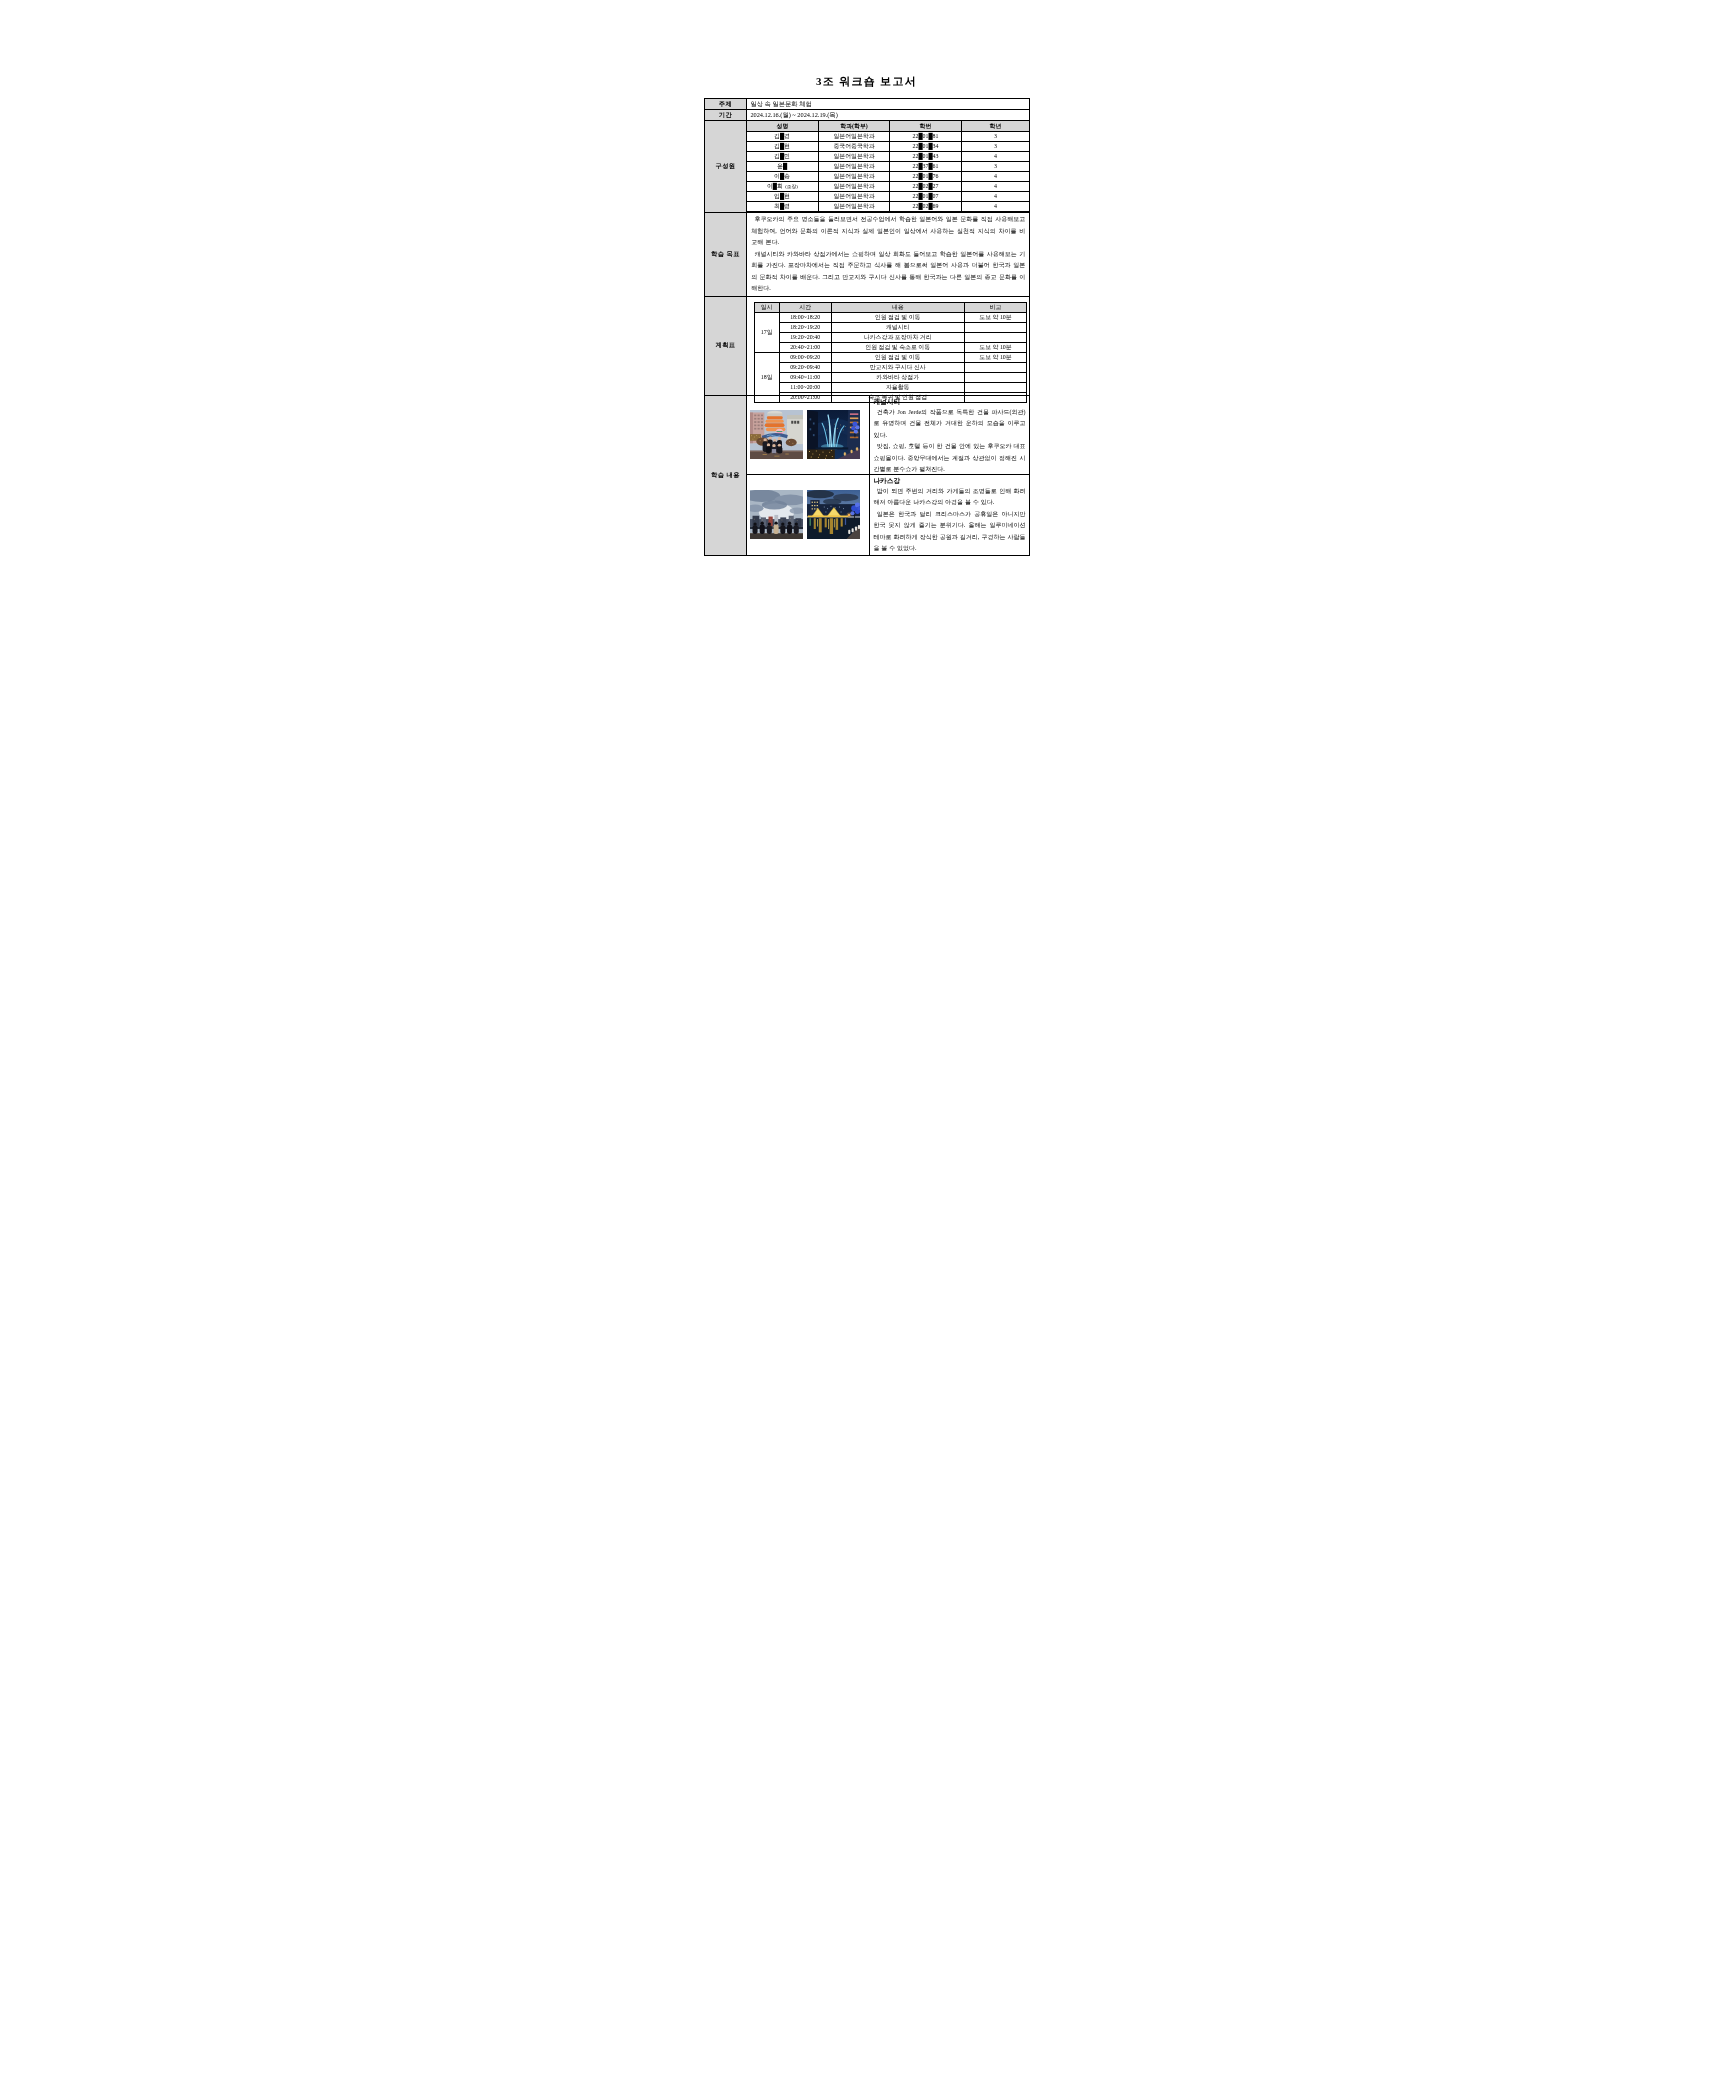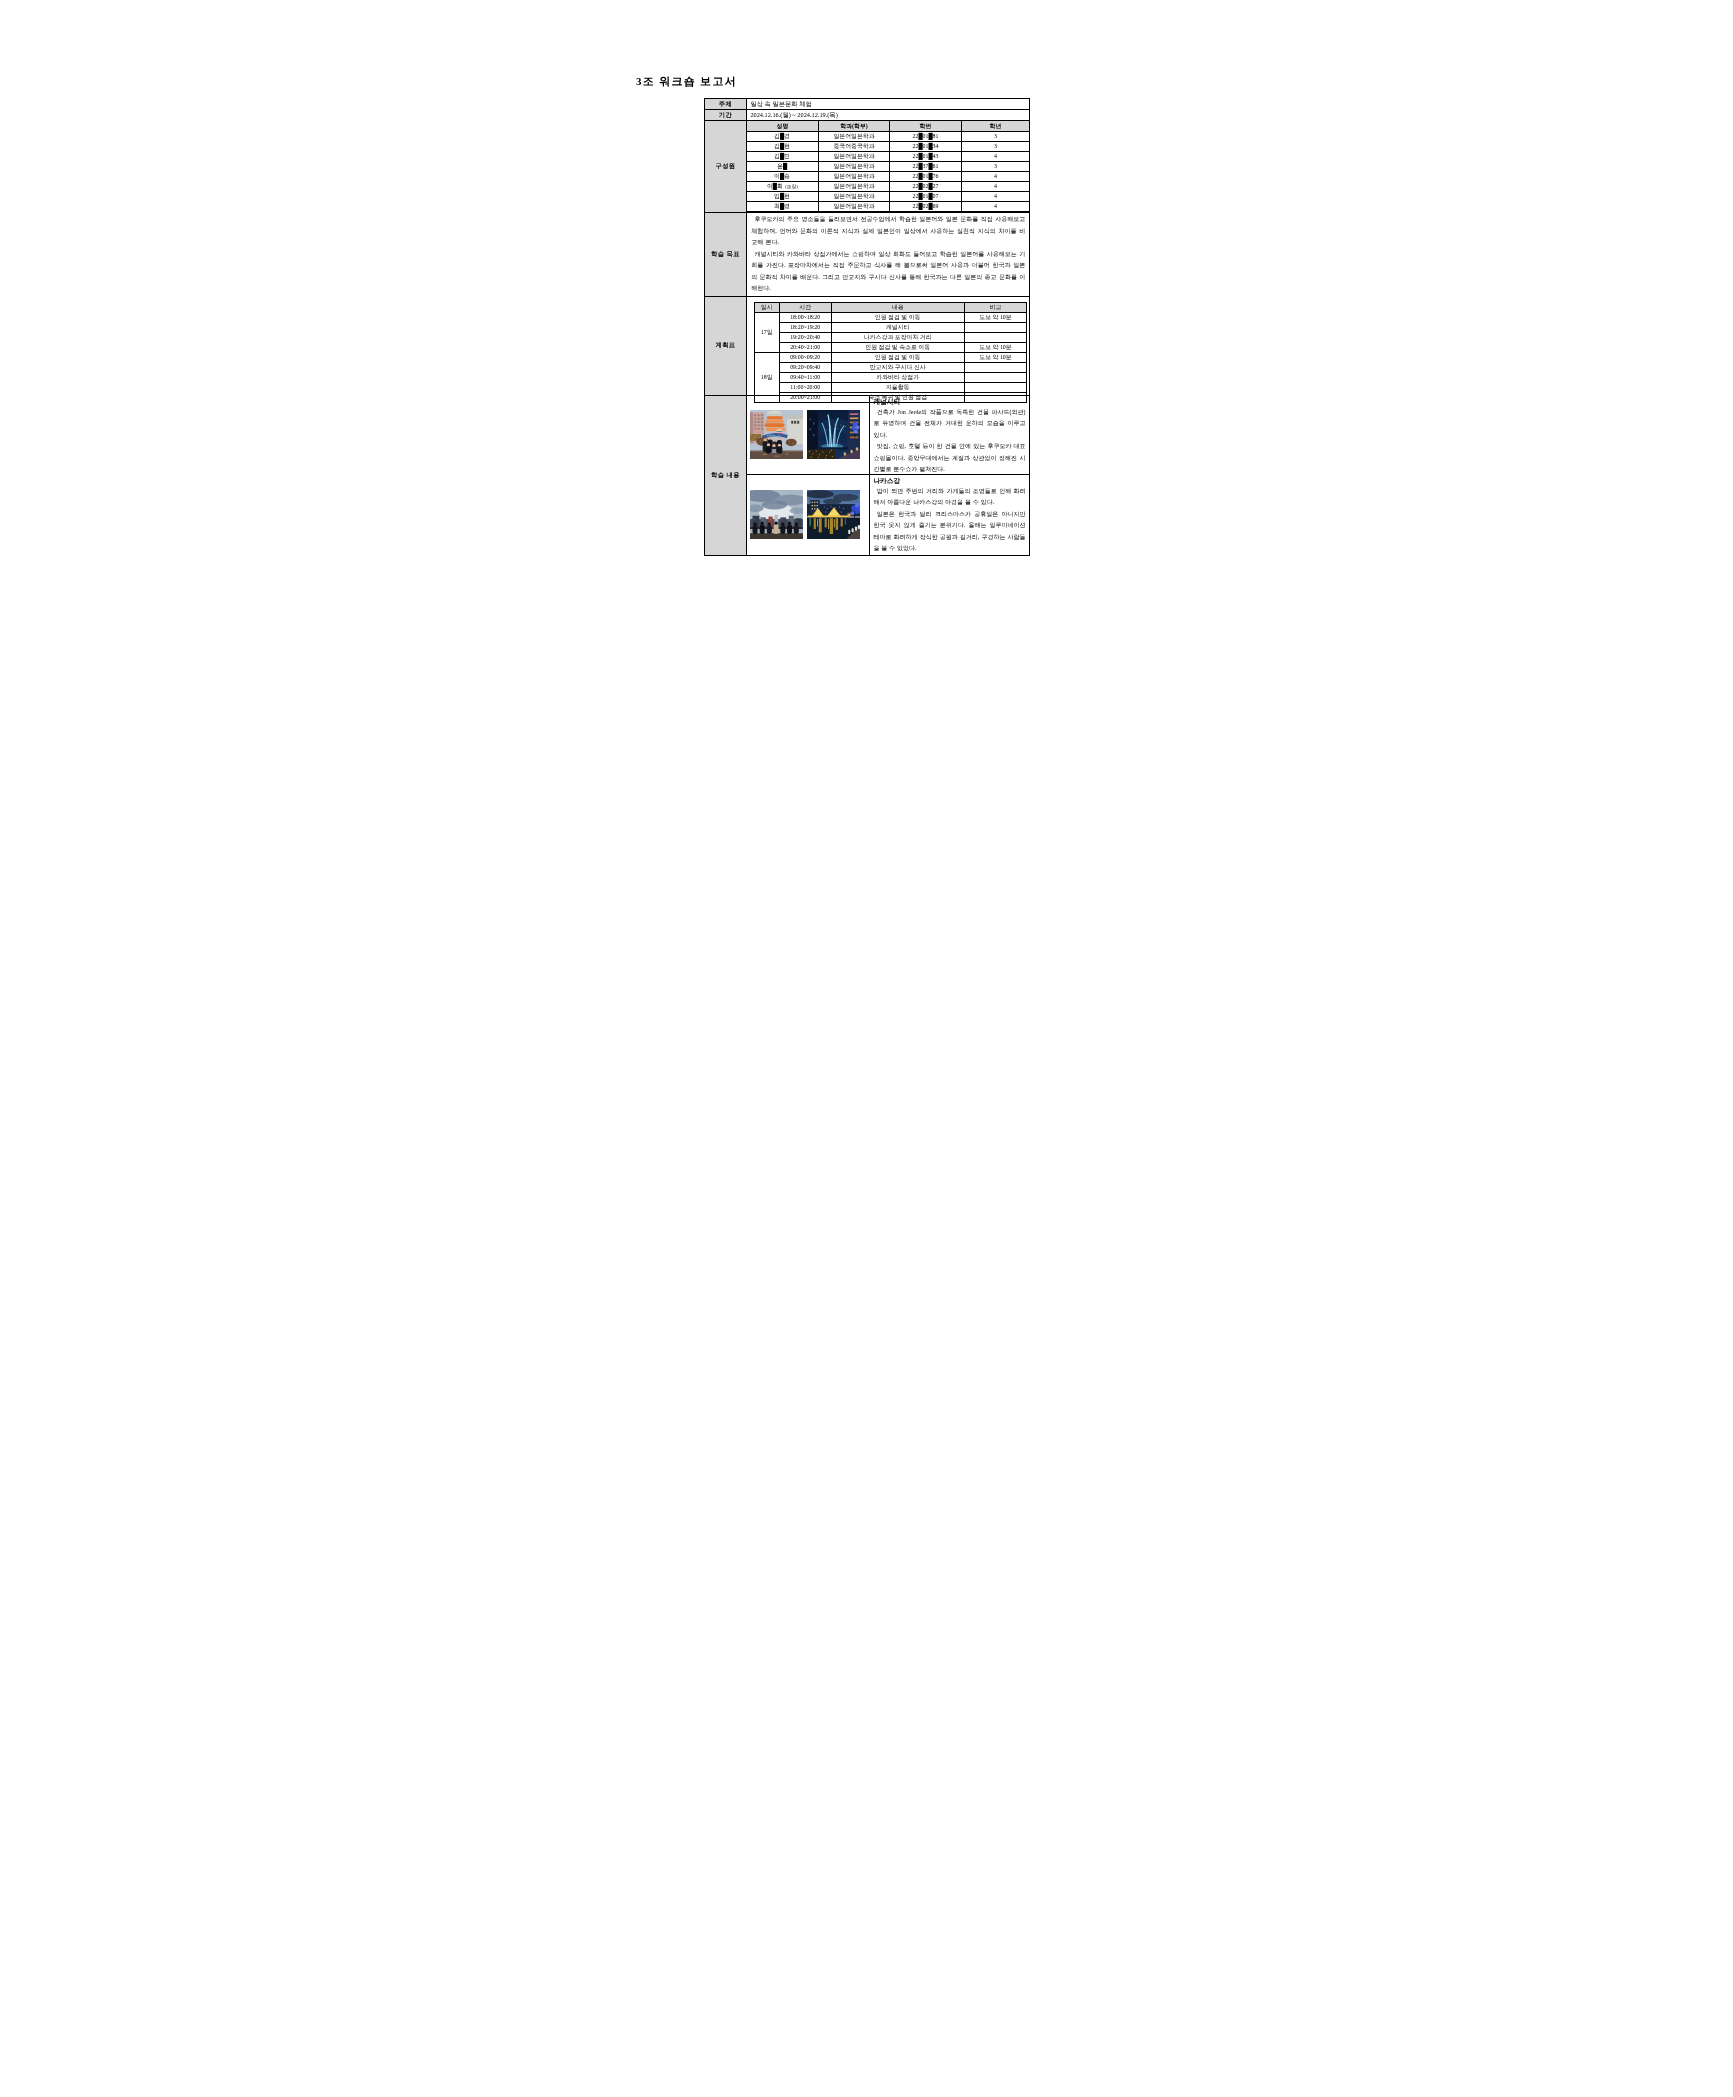--- a/index.html
+++ b/index.html
@@ -1,21 +1,21 @@
 <!DOCTYPE html>
 <html lang="ko" style="font-size:6.7px"><head>
 <meta charset="utf-8">
 <style>
   html,body{margin:0;padding:0;background:#ffffff;}
   *{box-sizing:border-box;}
   body{font-family:"Liberation Serif","DejaVu Serif",serif;color:#000;}
 
   .page{position:relative;width:461px;height:652px;background:#ffffff;margin:0 auto;overflow:hidden;}
 
-  .doc-title{position:absolute;top:76px;left:0;width:100%;margin:0;
+  .doc-title{position:absolute;top:76px;left:0;width:100%;margin:0;text-align:center;
     font-size:11px;font-weight:bold;letter-spacing:1.3px;line-height:11.7px;}
 
   .report-table{position:absolute;left:68px;top:98px;width:326px;border:1.3px solid #000;background:#fff;}
 
   .row{display:flex;align-items:stretch;}
   .row + .row{border-top:1.3px solid #000;}
   .r-period{border-top-width:0.8px !important;}
 
   .label-cell{width:42px;flex:0 0 42px;background:#d6d6d6;border-right:0.4px solid #000;
     display:flex;align-items:center;justify-content:center;font-weight:bold;font-size:6.3px;

